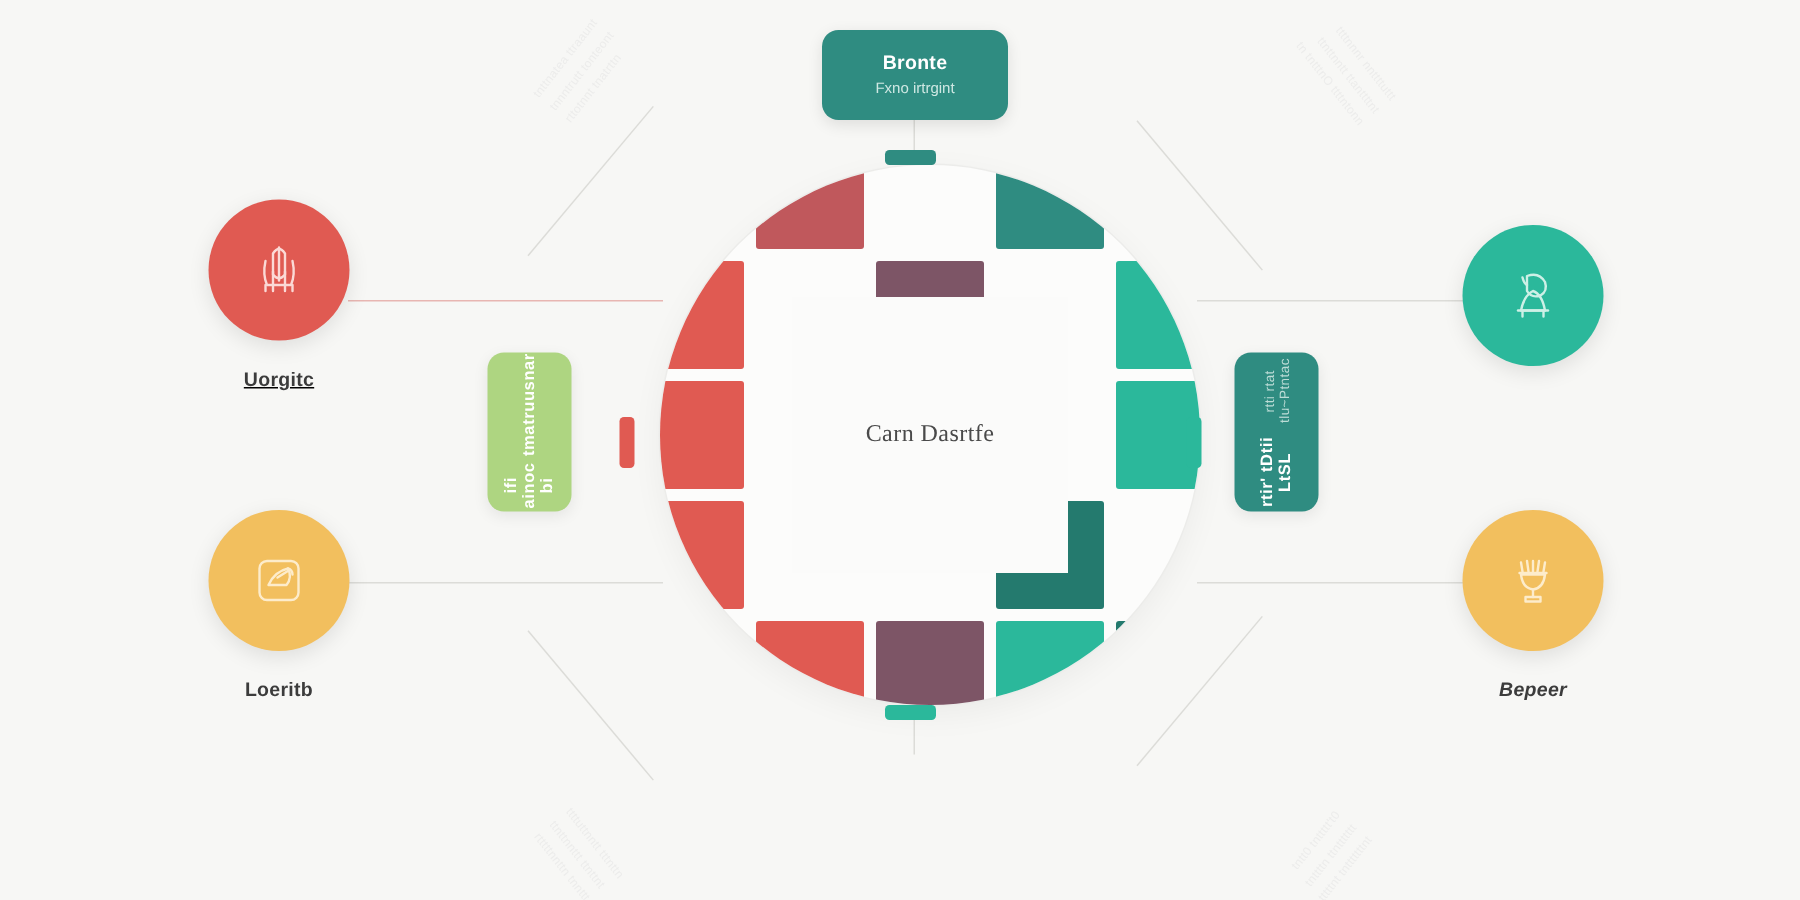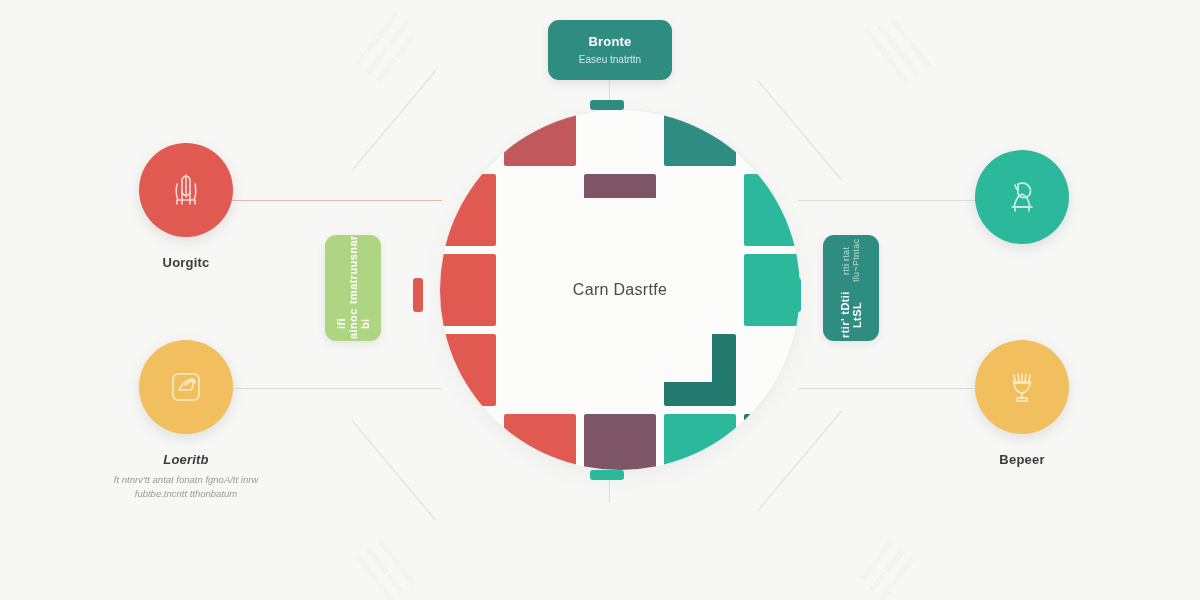--- a/index.html
+++ b/index.html
@@ -38,21 +38,21 @@
   #hub-core{
     position:absolute;left:50%;top:50%;
     transform:translate(-50%,-50%);
     width:184px;height:184px;
     background:#fbfbfa;
     display:flex;align-items:center;justify-content:center;
     text-align:center;
   }
   #hub-label{
     font-size:16px;color:#4a4a4a;letter-spacing:.3px;
-    font-family:Liberation Sans, sans-serif;
+    font-family:Liberation Serif, serif;
   }
 
   
   .edge-tab{position:absolute;border-radius:3px;}
   .edge-tab.top{left:590px;top:100px;width:34px;height:10px;background:#2f8c81;}
   .edge-tab.bottom{left:590px;top:470px;width:34px;height:10px;background:#2bb89b;}
   .edge-tab.left{left:413px;top:278px;width:10px;height:34px;background:#e05a52;}
   .edge-tab.right{left:791px;top:278px;width:10px;height:34px;background:#2bb89b;}
 
   
@@ -91,24 +91,24 @@
     width:94px;height:94px;border-radius:50%;margin:0 auto;
     display:flex;align-items:center;justify-content:center;
     box-shadow:0 4px 14px rgba(0,0,0,.10);
   }
   .node .nt{
     margin-top:18px;font-size:13px;font-weight:bold;color:#3c3c3c;letter-spacing:.2px;
   }
   .node .nd{
     margin-top:6px;font-size:9.5px;color:#9a9a9a;line-height:1.45;padding:0 18px;
   }
-  #node-tl{left:86px;top:143px;}
-  #node-bl{left:86px;top:340px;font-style:italic;}
+  #node-tl{left:86px;top:133px;text-decoration:underline;}
+  #node-bl{left:86px;top:340px;}
   #node-tr{left:922px;top:150px;}
-  #node-br{left:922px;top:340px;}
+  #node-br{left:922px;top:340px;font-style:italic;}
   .c-red{background:#e05a52;}
   .c-teal{background:#2bb89b;}
   .c-amber{background:#f2bf5e;}
 
   
   .diag{
     position:absolute;font-size:8px;color:#ececeb;line-height:1.7;
     white-space:nowrap;pointer-events:none;letter-spacing:.2px;
   }
   #diag-tl{left:352px;top:60px;transform:rotate(-52deg);transform-origin:0 0;}
@@ -174,21 +174,21 @@
     </div>
   </div>
 
   <div class="edge-tab top" style="background: rgb(47, 140, 129);"></div>
   <div class="edge-tab bottom" style="background: rgb(43, 184, 155);"></div>
   <div class="edge-tab left" style="background: rgb(224, 90, 82);"></div>
   <div class="edge-tab right" style="background: rgb(43, 184, 155);"></div>
 
   <div class="card" id="card-top" style="background: rgb(47, 140, 129);">
     <span class="ct">Bronte</span>
-    <span class="cs">Easeu tnatrttn</span>
+    <span class="cs">Fxno irtrgint</span>
   </div>
 
 
   <div class="vbadge" id="badge-left" style="background: rgb(174, 213, 129);">
     <div class="vwrap">
       <span class="vt">ifi ainoc bi</span>
       <span class="vt">tmatruusnar</span>
     </div>
   </div>
 
@@ -219,21 +219,20 @@
       <span>
         <svg width="46" height="46" viewBox="0 0 46 46" fill="none" stroke="#fdeccb" stroke-width="1.6" stroke-linecap="round" stroke-linejoin="round">
           <rect x="10" y="10" width="26" height="26" rx="5"></rect>
           <path d="M16 26 q4 -9 13 -11 q3 6 -1 11 z"></path>
           <path d="M22 21 l8 -5"></path>
           <path d="M29 15 q3 1 3 4"></path>
         </svg>
       </span>
     </div>
     <div class="nt">Loeritb</div>
-    <div class="nd">ft ntnrv'tt antat fonatn fgnoA/tt inrw<br>fubtbe.tncntt tthonbatum</div>
   </div>
 
   <div class="node" id="node-tr">
     <div class="circle c-teal" style="background: rgb(43, 184, 155);">
       <span>
         <svg width="46" height="46" viewBox="0 0 46 46" fill="none" stroke="#cdf0e6" stroke-width="1.6" stroke-linecap="round" stroke-linejoin="round">
           <path d="M19 10 q8 -3 12 4 q2 6 -3 9 q-6 2 -9 -3 z"></path>
           <path d="M16 11 q1 4 3 5"></path>
           <path d="M15 33 q2 -10 8 -13 q6 2 8 13 z"></path>
           <path d="M13 33 h20"></path>

